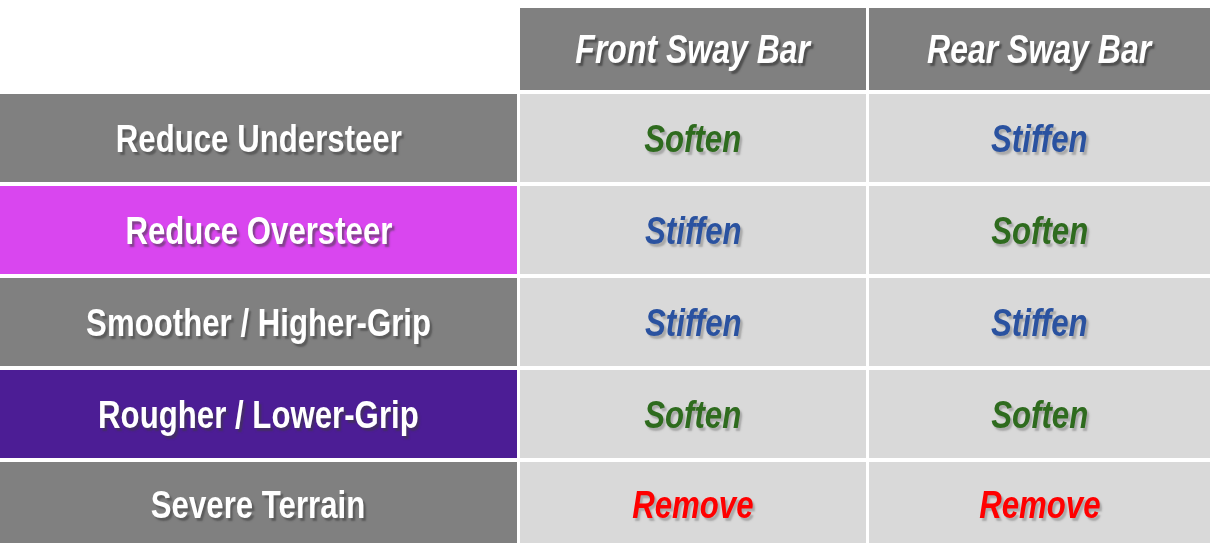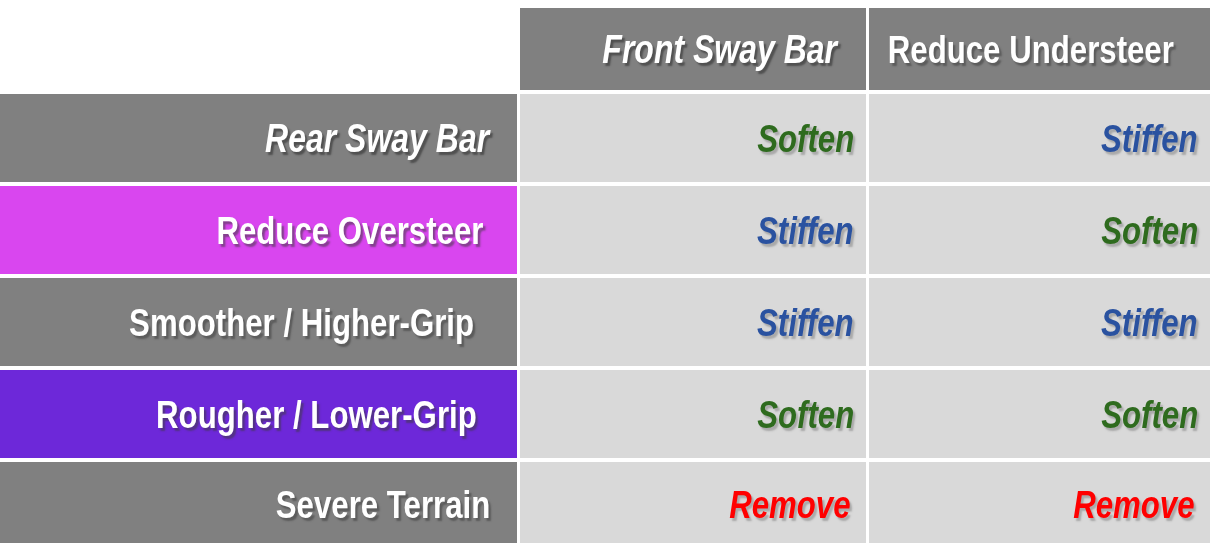--- a/index.html
+++ b/index.html
@@ -28,21 +28,21 @@
     display: grid;
     grid-template-columns: 517px 346px 341px;
     grid-template-rows: 82px 88px 88px 88px 88px 85px;
     column-gap: 3px;
     row-gap: 4px;
   }
 
   .cell {
     display: flex;
     align-items: center;
-    justify-content: flex-end;
+    justify-content: center;
     overflow: hidden;
     text-align: center;
   }
 
   
   .cell.dark {
     background: #808080;
   }
   
   .cell.blank {
@@ -98,25 +98,25 @@
 <div id="table-wrap">
   <div class="grid">
 
     <div class="cell blank">
       <span class="label-text" style="color: rgb(255, 255, 255);"></span>
     </div>
     <div class="cell dark" style="background: rgb(128, 128, 128);">
       <span class="hdr-text" style="color: rgb(255, 255, 255);">Front Sway Bar</span>
     </div>
     <div class="cell dark" style="background: rgb(128, 128, 128);">
-      <span class="label-text" style="color: rgb(255, 255, 255);">Reduce Understeer</span>
+      <span class="hdr-text" style="color: rgb(255, 255, 255);">Rear Sway Bar</span>
     </div>
 
     <div class="cell dark" style="background: rgb(128, 128, 128);">
-      <span class="hdr-text" style="color: rgb(255, 255, 255);">Rear Sway Bar</span>
+      <span class="label-text" style="color: rgb(255, 255, 255);">Reduce Understeer</span>
     </div>
     <div class="cell light" style="background: rgb(217, 217, 217);">
       <span class="val-text" style="color: rgb(46, 107, 30);">Soften</span>
     </div>
     <div class="cell light" style="background: rgb(217, 217, 217);">
       <span class="val-text" style="color: rgb(42, 82, 160);">Stiffen</span>
     </div>
 
     <div class="cell dark" style="background: #d946ef;">
       <span class="label-text" style="color: rgb(255, 255, 255);">Reduce Oversteer</span>
@@ -131,21 +131,21 @@
     <div class="cell dark" style="background: rgb(128, 128, 128);">
       <span class="label-text" style="color: rgb(255, 255, 255);">Smoother / Higher-Grip</span>
     </div>
     <div class="cell light" style="background: rgb(217, 217, 217);">
       <span class="val-text" style="color: rgb(42, 82, 160);">Stiffen</span>
     </div>
     <div class="cell light" style="background: rgb(217, 217, 217);">
       <span class="val-text" style="color: rgb(42, 82, 160);">Stiffen</span>
     </div>
 
-    <div class="cell dark" style="background: #6d28d9;">
+    <div class="cell dark" style="background: #4c1d95;">
       <span class="label-text" style="color: rgb(255, 255, 255);">Rougher / Lower-Grip</span>
     </div>
     <div class="cell light" style="background: rgb(217, 217, 217);">
       <span class="val-text" style="color: rgb(46, 107, 30);">Soften</span>
     </div>
     <div class="cell light" style="background: rgb(217, 217, 217);">
       <span class="val-text" style="color: rgb(46, 107, 30);">Soften</span>
     </div>
 
     <div class="cell dark" style="background: rgb(128, 128, 128);">

